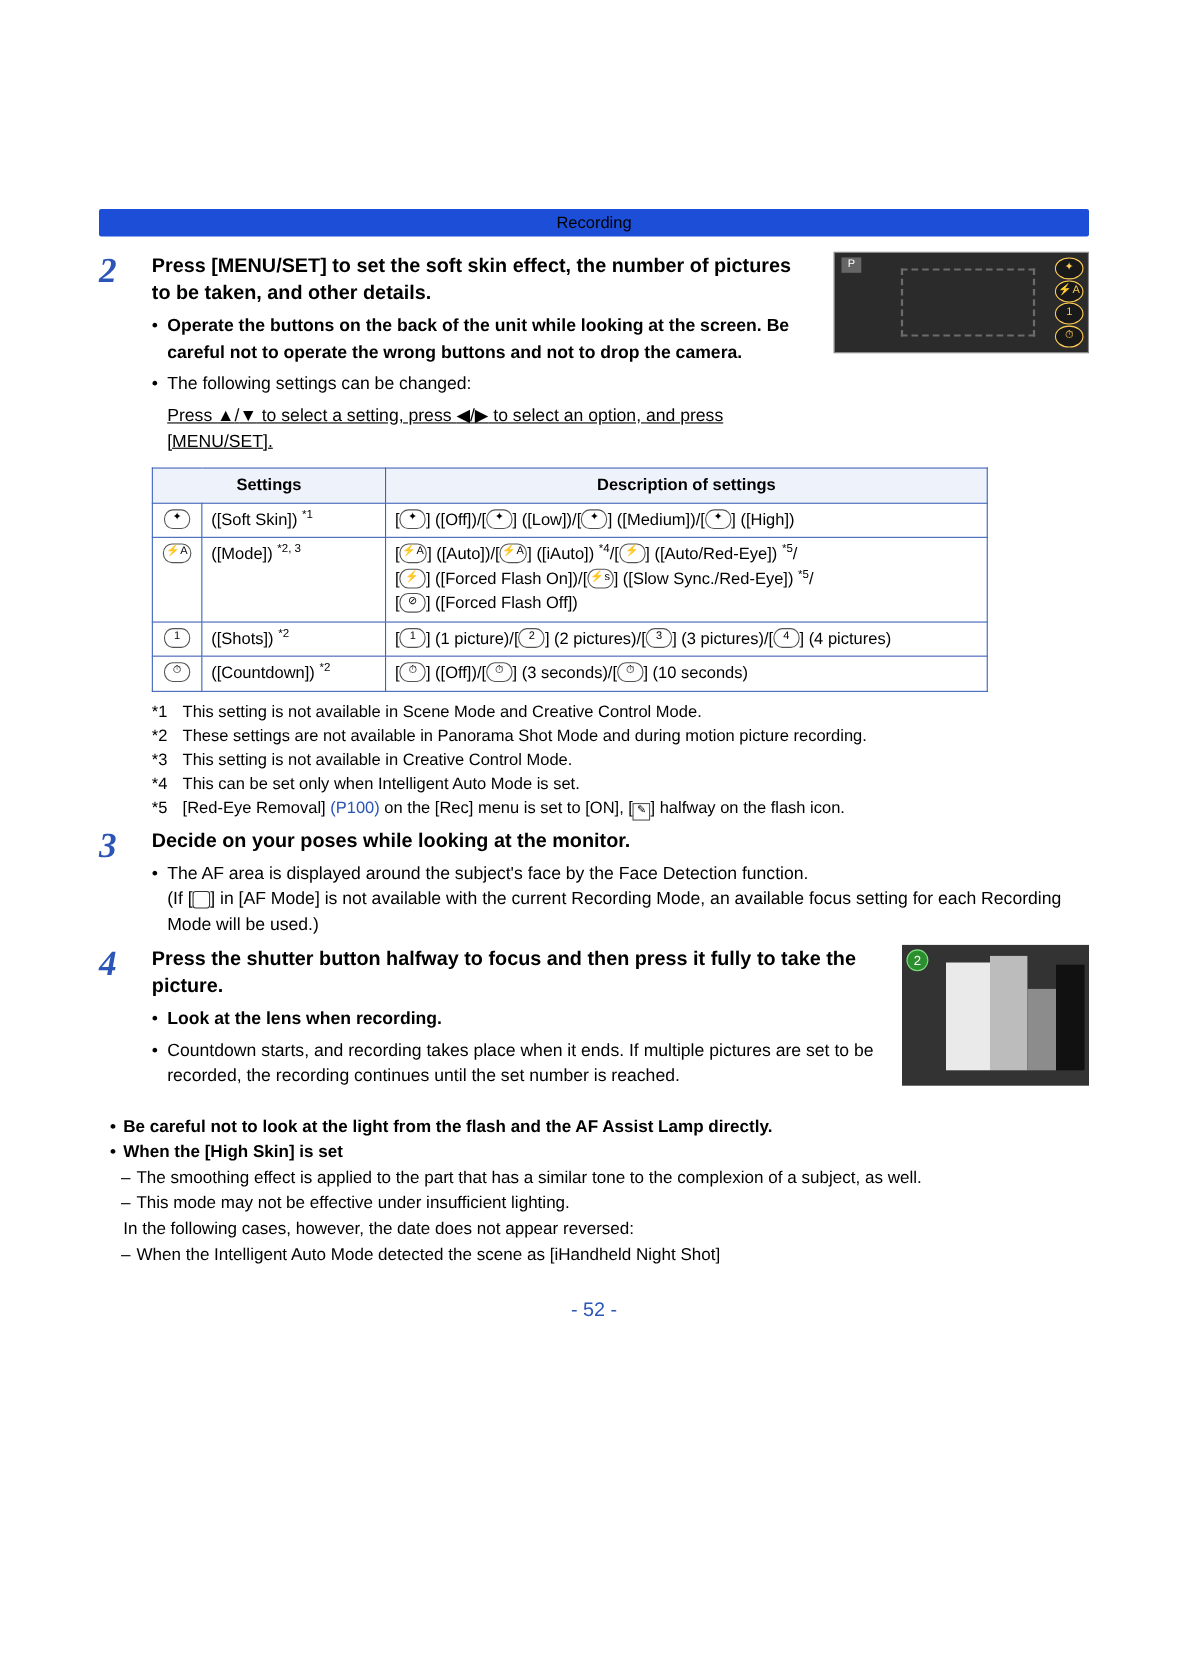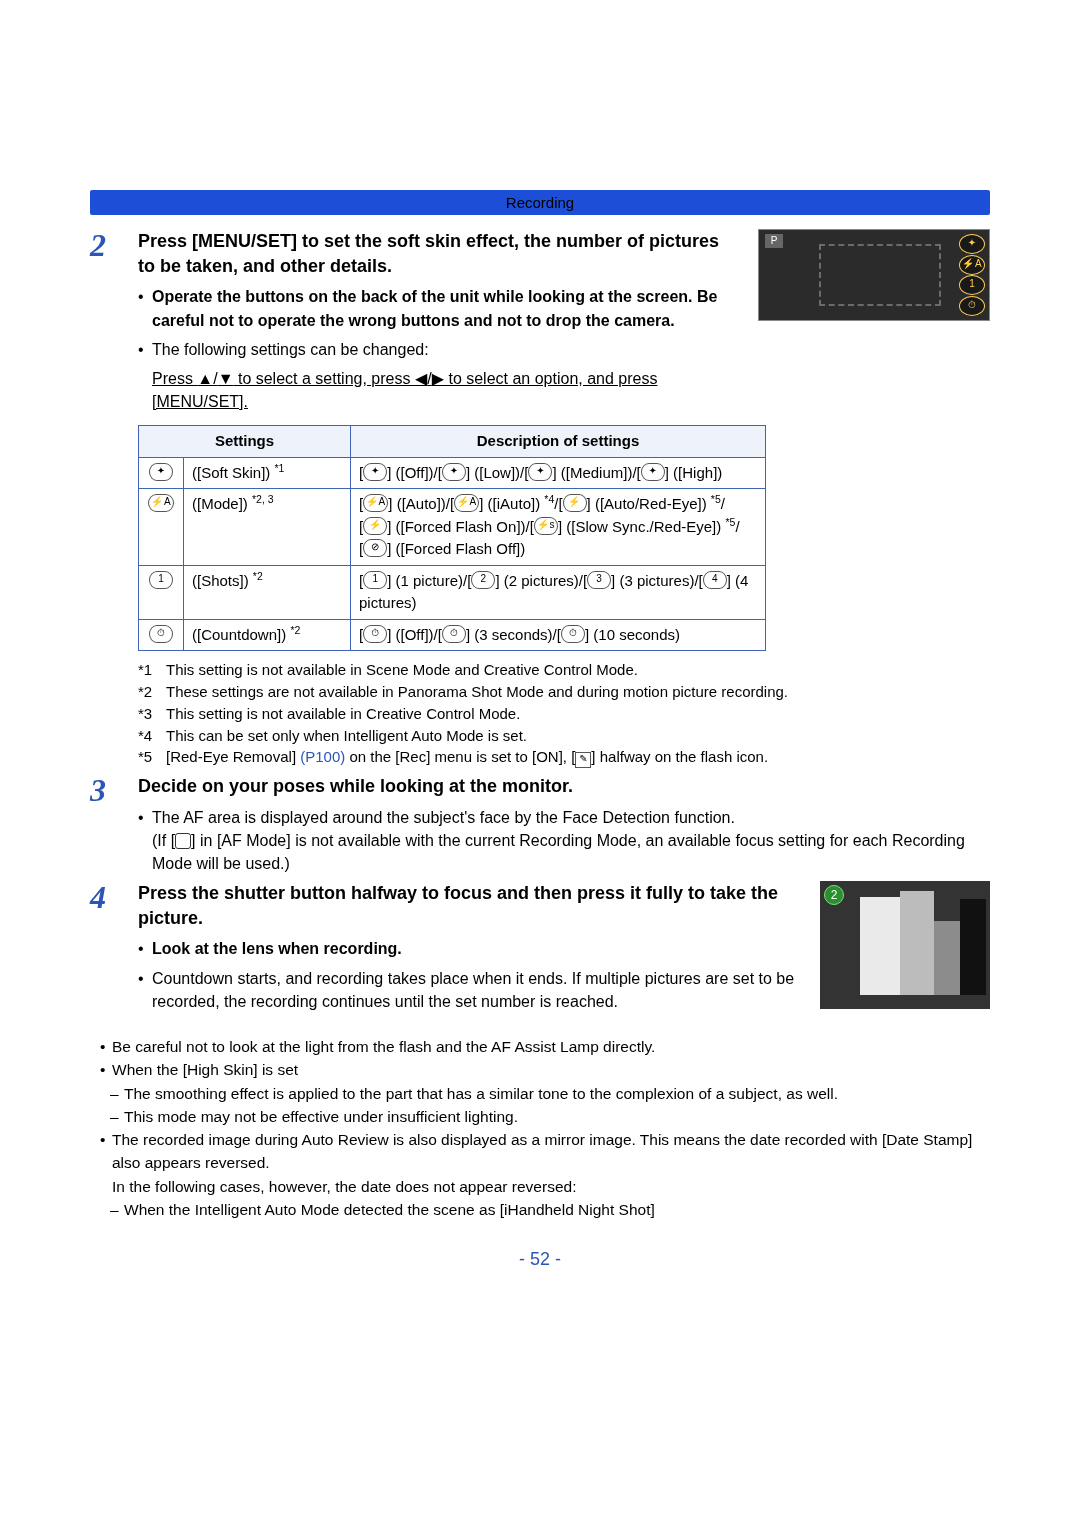--- a/index.html
+++ b/index.html
@@ -97,21 +97,21 @@
     color:#fff; font-size:12px; text-align:center; line-height:18px;
   }
   .af-preview .px { position:absolute; }
   .px1{top:16px;left:40px;width:40px;height:98px;background:#eaeaea;}
   .px2{top:10px;left:80px;width:34px;height:104px;background:#bcbcbc;}
   .px3{top:40px;left:114px;width:26px;height:74px;background:#8c8c8c;}
   .px4{top:18px;left:140px;width:26px;height:96px;background:#111;}
 
   table.settings {
     border-collapse: collapse;
-    width: 628px;
+    width: 760px;
     margin-left: 48px;
     margin-top: 12px;
     font-size: 15px;
     border-radius: 28px;
   }
   table.settings th, table.settings td {
     border: 1px solid #3f63b8;
     padding: 4px 8px;
     vertical-align: top;
     line-height: 1.5;
@@ -142,21 +142,21 @@
   .pencil {
     display:inline-block; width:14px; height:14px; border:1px solid #555;
     font-size:10px; line-height:12px; text-align:center;
   }
 
   .notes-block {
     margin: 22px 10px 0 10px;
     font-size: 15.5px;
     line-height: 1.5;
   }
-  .notes-block .bullet { padding-left:12px; }
+  .notes-block .bullet { padding-left:12px;font-weight:bold; }
   .dash-item { padding-left: 24px; position:relative; }
   .dash-item::before { content:"–"; position:absolute; left:10px; }
 
   .page-num {
     text-align:center; color:#2b55b7; font-size:18px; margin-top:28px; padding-bottom:60px;
   }
   .face-icon {
     display:inline-block; width:14px; height:14px; border:1px solid #333;
     border-radius:3px; vertical-align:text-bottom;
   }
@@ -271,19 +271,18 @@
         <div class="px px3"></div>
         <div class="px px4"></div>
     </div>
   </div>
 
   <div class="notes-block">
     <div class="bullet">Be careful not to look at the light from the flash and the AF Assist Lamp directly.</div>
     <div class="bullet">When the [High Skin] is set</div>
     <div class="dash-item">The smoothing effect is applied to the part that has a similar tone to the complexion of a subject, as well.</div>
     <div class="dash-item">This mode may not be effective under insufficient lighting.</div>
-    <div class="bullet">The recorded image during Auto Review is also displayed as a mirror image. This means the date recorded with [Date Stamp] also appears reversed.</div>
     <div style="padding-left:12px;">In the following cases, however, the date does not appear reversed:</div>
     <div class="dash-item">When the Intelligent Auto Mode detected the scene as [iHandheld Night Shot]</div>
   </div>
 
   <div class="page-num">- 52 -</div>
 </div>
 
 </body></html>

